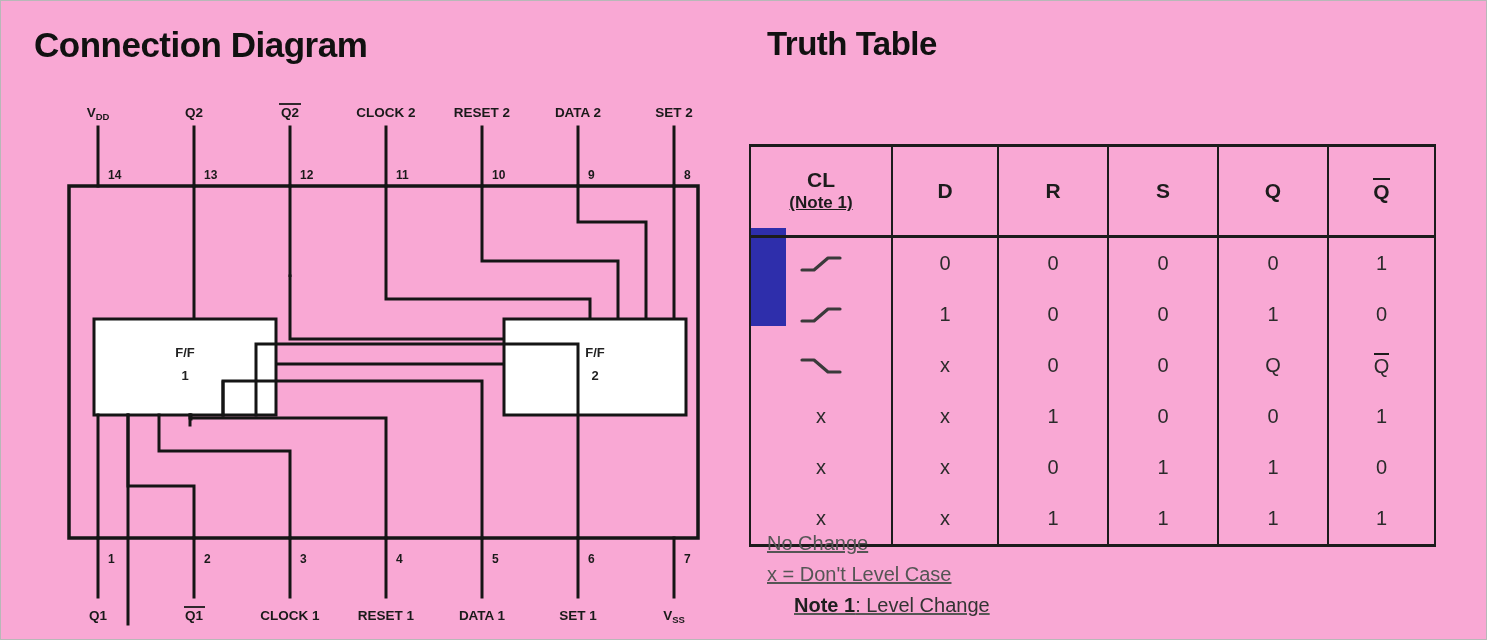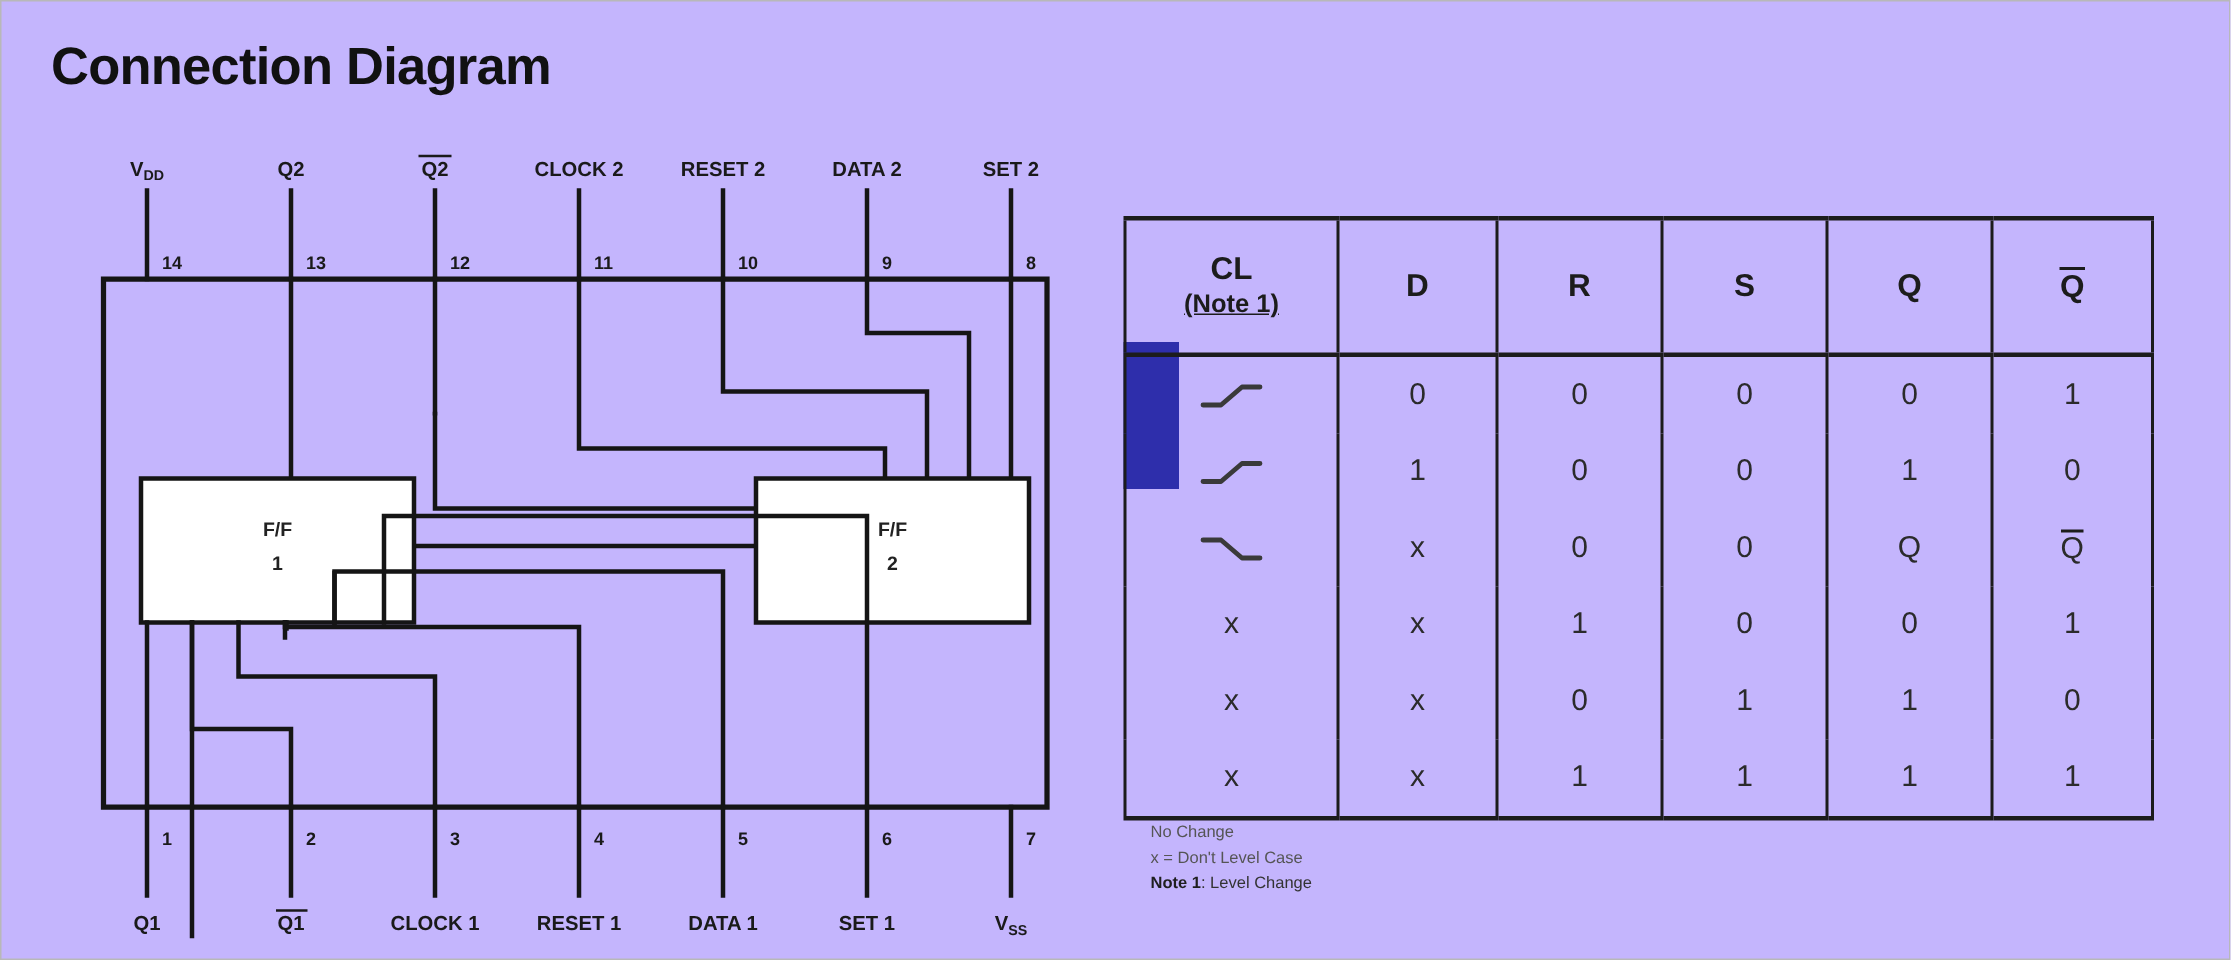--- a/index.html
+++ b/index.html
@@ -7,21 +7,21 @@
     padding: 0;
     background: #ffffff;
   }
   body {
     font-family: "Liberation Sans", sans-serif;
   }
   #page {
     position: relative;
     width: 1487px;
     height: 640px;
-    background: #c4b5fd;
+    background: #f9a8d4;
     box-sizing: border-box;
     border: 1px solid #b8b8b8;
     overflow: hidden;
   }
   .panel-title {
     position: absolute;
     font-weight: bold;
     color: #111111;
     letter-spacing: -0.5px;
     white-space: nowrap;
@@ -157,35 +157,37 @@
     stroke: #3a3a3a;
     stroke-width: 3.2;
     fill: none;
     stroke-linecap: round;
     stroke-linejoin: round;
   }
 
   #table-notes {
     position: absolute;
     left: 766px;
-    top: 546px;
-    font-size: 11px;
+    top: 527px;
+    font-size: 20px;
     color: #555555;
     line-height: 1.55;
-  }
-  #table-notes .note-strong { color: #333333; }
+    text-decoration: underline;
+  }
+  #table-notes .note-strong { color: #333333; margin-left: 27px; }
   #table-notes .note-strong b { color: #1f1f1f; }
 </style>
 </head>
 <body>
 
 <div id="page">
 
   <div class="panel-title" id="title-connection">Connection Diagram</div>
 
+  <div class="panel-title" id="title-truth">Truth Table</div>
 
   <div id="connection-diagram">
     <svg width="740" height="540" viewBox="0 0 740 540" xmlns="http://www.w3.org/2000/svg">
 
       <g>
         <path class="pkg" d="M 68 95 L 697 95 L 697 447 L 68 447 Z"></path>
       </g>
 
       <g>
         <line class="wire" x1="97" y1="36" x2="97" y2="95"></line>

